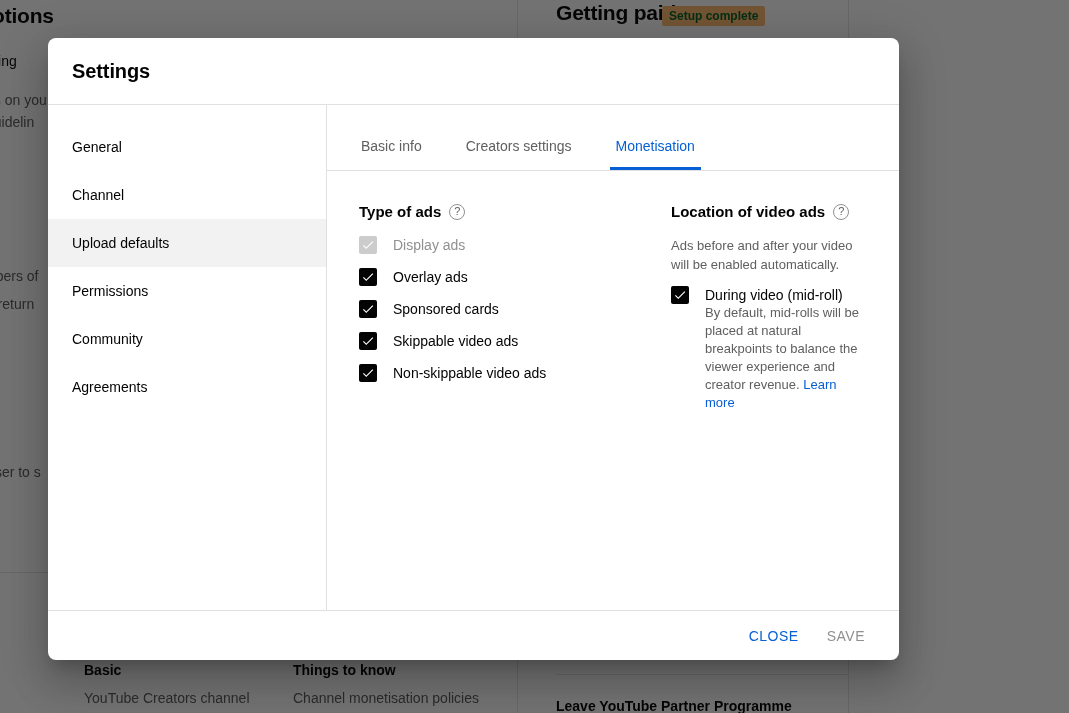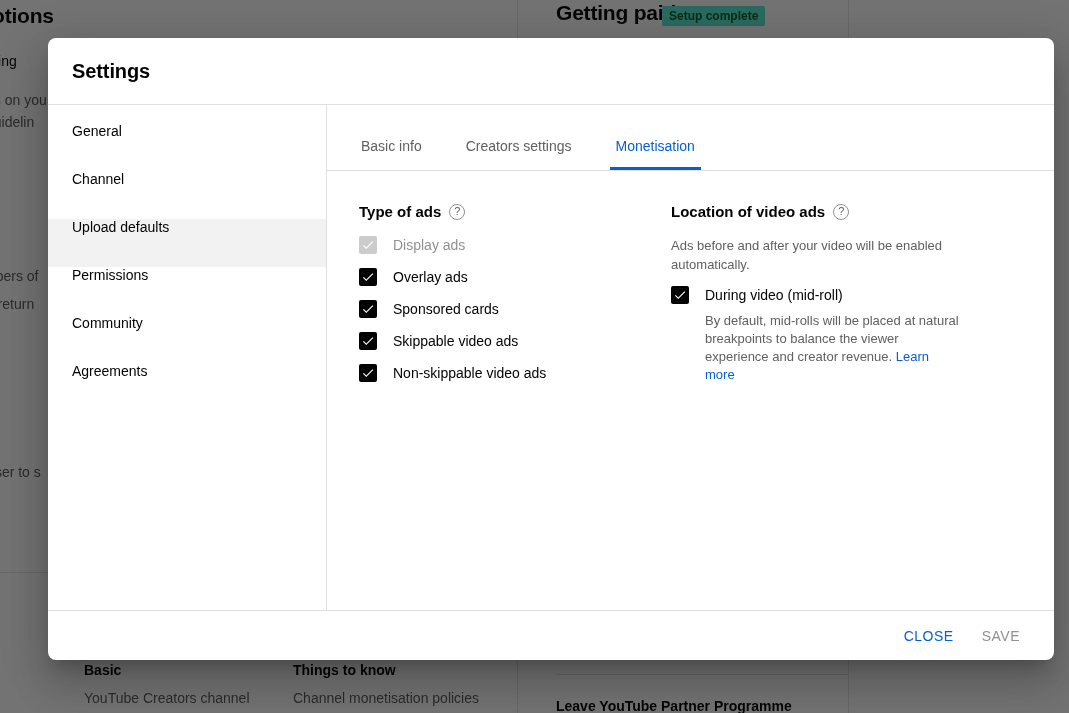--- a/index.html
+++ b/index.html
@@ -26,38 +26,38 @@
   .bg-text { position: absolute; white-space: nowrap; }
 
   .bg-h1 { font-size: 21px; font-weight: 700; color: #0d0d0d; letter-spacing: -.2px; }
   .bg-h2 { font-size: 14px; font-weight: 700; color: #0d0d0d; }
   .bg-body { font-size: 14px; font-weight: 400; color: #0d0d0d; }
   .bg-muted { font-size: 14px; font-weight: 400; color: #606060; }
 
   .bg-badge {
     position: absolute;
     font-size: 12px; font-weight: 700;
-    color: #0d652d; background: #5eead4;
+    color: #0d652d; background: #fdba74;
     padding: 3px 7px; border-radius: 2px;
     white-space: nowrap;
   }
 
   .bg-hr { position: absolute; height: 1px; background: #e5e5e5; }
 
   
   #scrim {
     position: absolute; inset: 0;
     background: rgba(0,0,0,0.55);
   }
 
   
   #dialog {
     position: absolute;
     left: 48px; top: 38px;
-    width: 1006px; height: 622px;
+    width: 851px; height: 622px;
     background: #ffffff;
     border-radius: 8px;
     box-shadow: 0 11px 15px -7px rgba(0,0,0,.2),
                 0 24px 38px 3px rgba(0,0,0,.14),
                 0 9px 46px 8px rgba(0,0,0,.12);
     display: flex;
     flex-direction: column;
     overflow: hidden;
   }
 
@@ -76,21 +76,21 @@
   .dlg-body { flex: 1 1 auto; display: flex; min-height: 0; }
 
   .dlg-sidebar {
     width: 279px; flex: 0 0 279px;
     border-right: 1px solid #e0e0e0;
     padding-top: 18px;
     background: #fff;
   }
   .side-item {
     height: 48px;
-    display: flex; 
+    display: flex; align-items: center;
     padding-left: 24px;
     font-size: 14px; font-weight: 500;
     color: #030303;
     cursor: pointer;
     user-select: none;
   }
   .side-item.active { background: #f2f2f2; }
 
   .dlg-main { flex: 1 1 auto; display: flex; flex-direction: column; min-width: 0; }
 
@@ -168,21 +168,21 @@
   }
   .cb-box.disabled { background: #cccccc; }
   .cb-box svg { display: block; }
 
   .cb-label { font-size: 14px; color: #030303; }
   .cb-label.disabled { color: #909090; }
 
   .cb-block { margin-bottom: 2px; }
   .cb-sub {
     font-size: 13px; color: #606060; line-height: 18px;
-    margin-left: 34px; margin-top: 8px;
+    margin-left: 34px; margin-top: 0;
     max-width: 256px;
   }
   .link { color: #065fd4; text-decoration: none; cursor: pointer; }
 
   .dlg-footer {
     height: 50px; flex: 0 0 50px;
     border-top: 1px solid #e0e0e0;
     display: flex; align-items: center; justify-content: flex-end;
     padding-right: 22px;
     gap: 4px;

